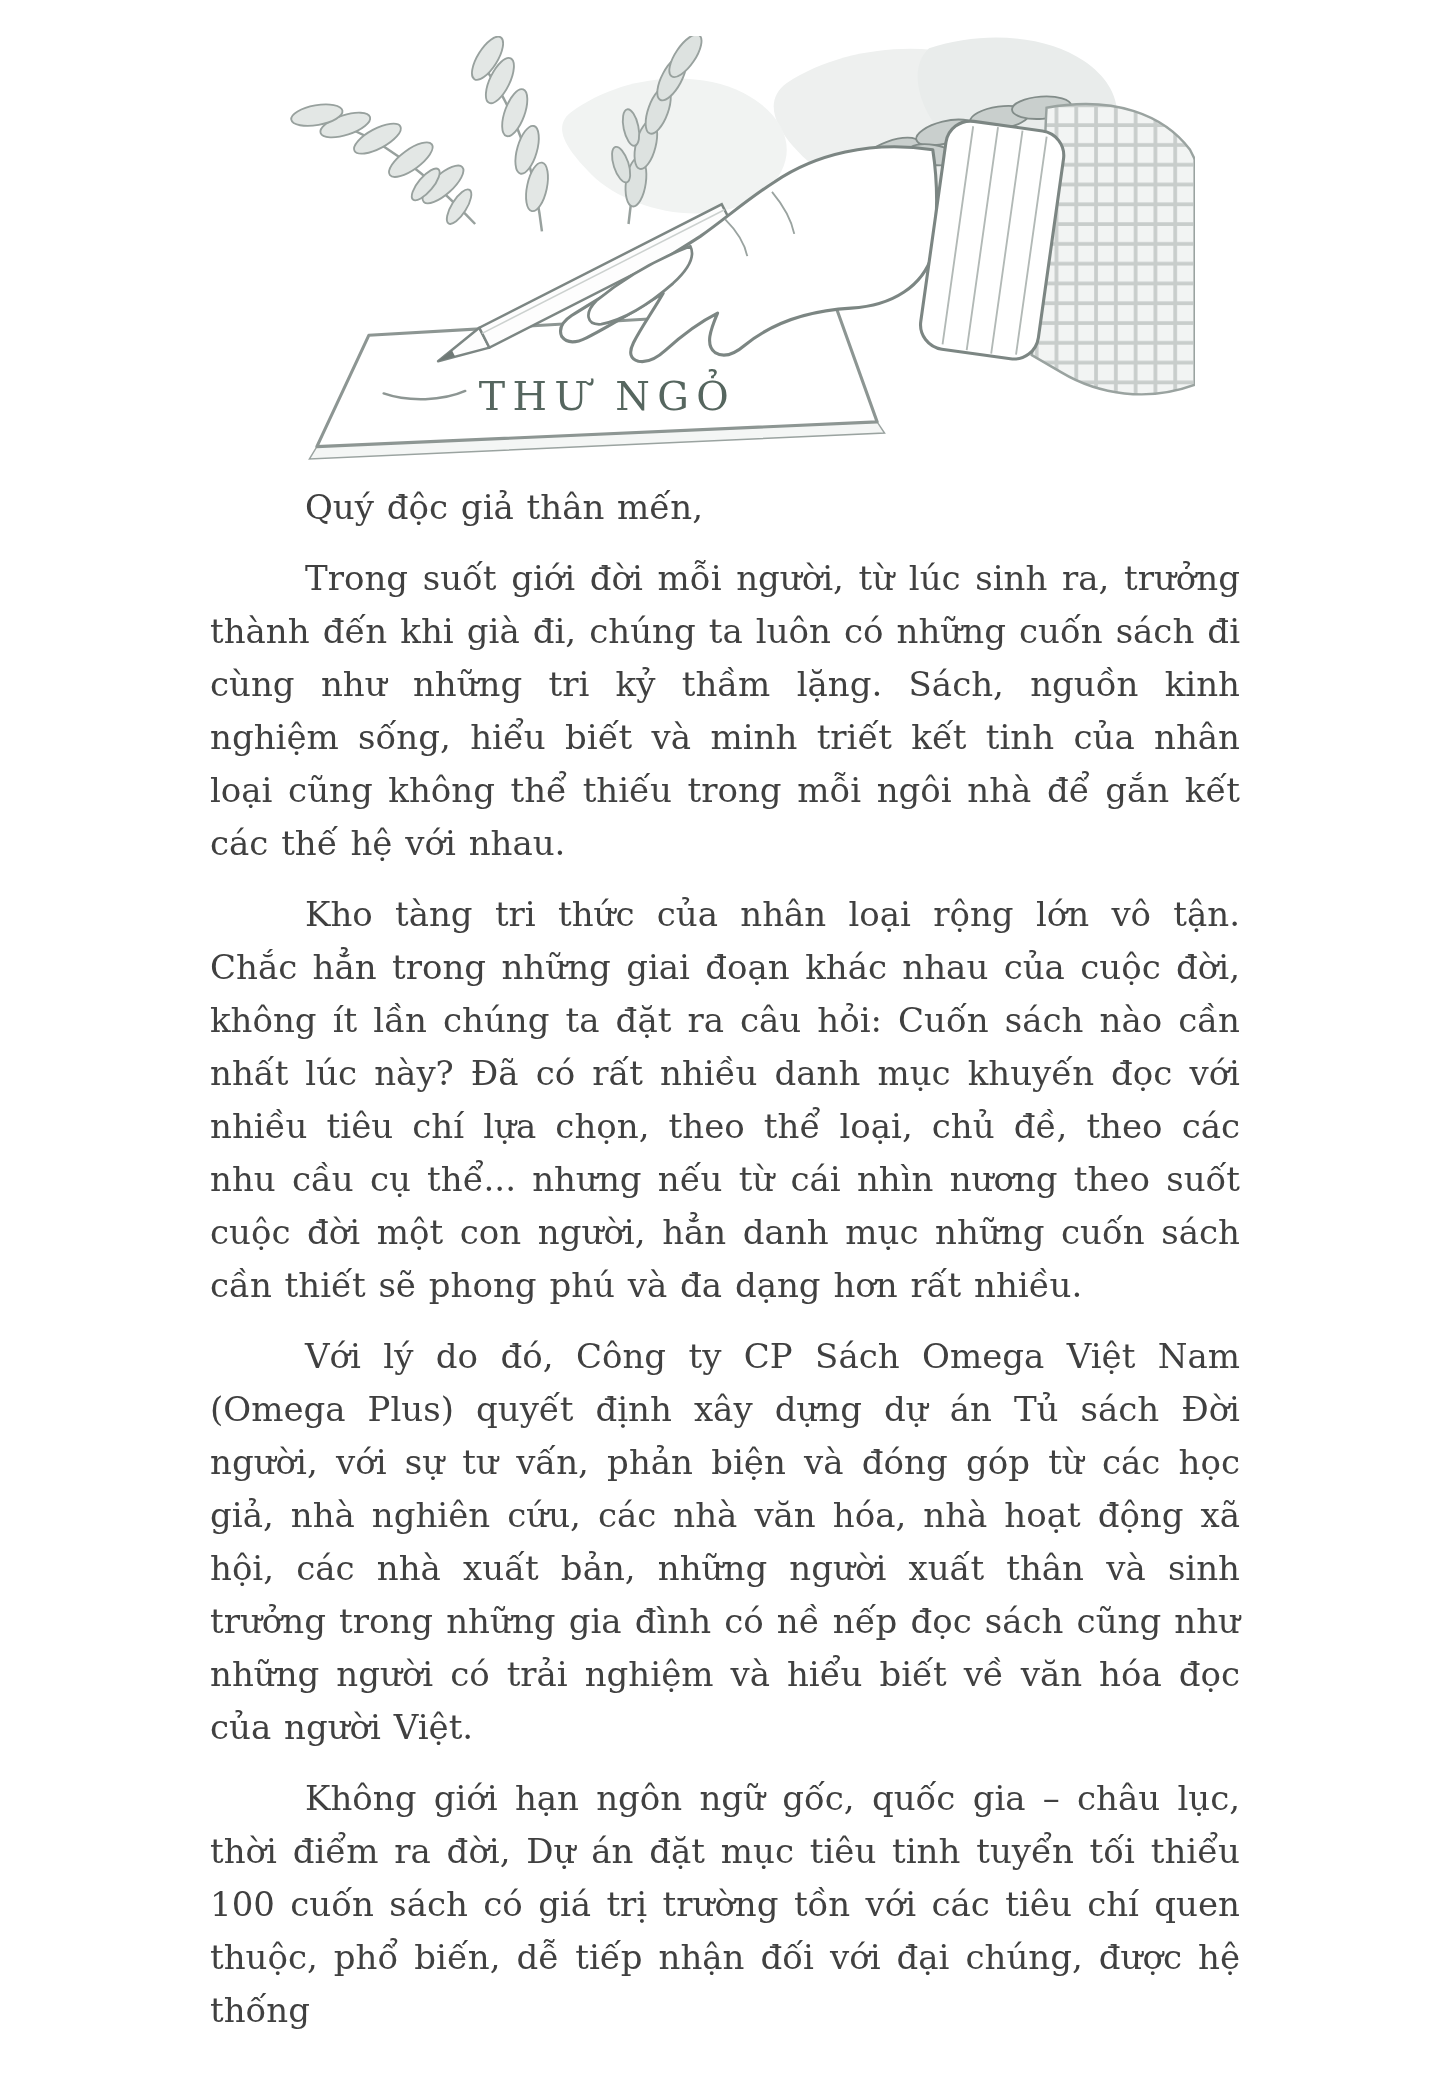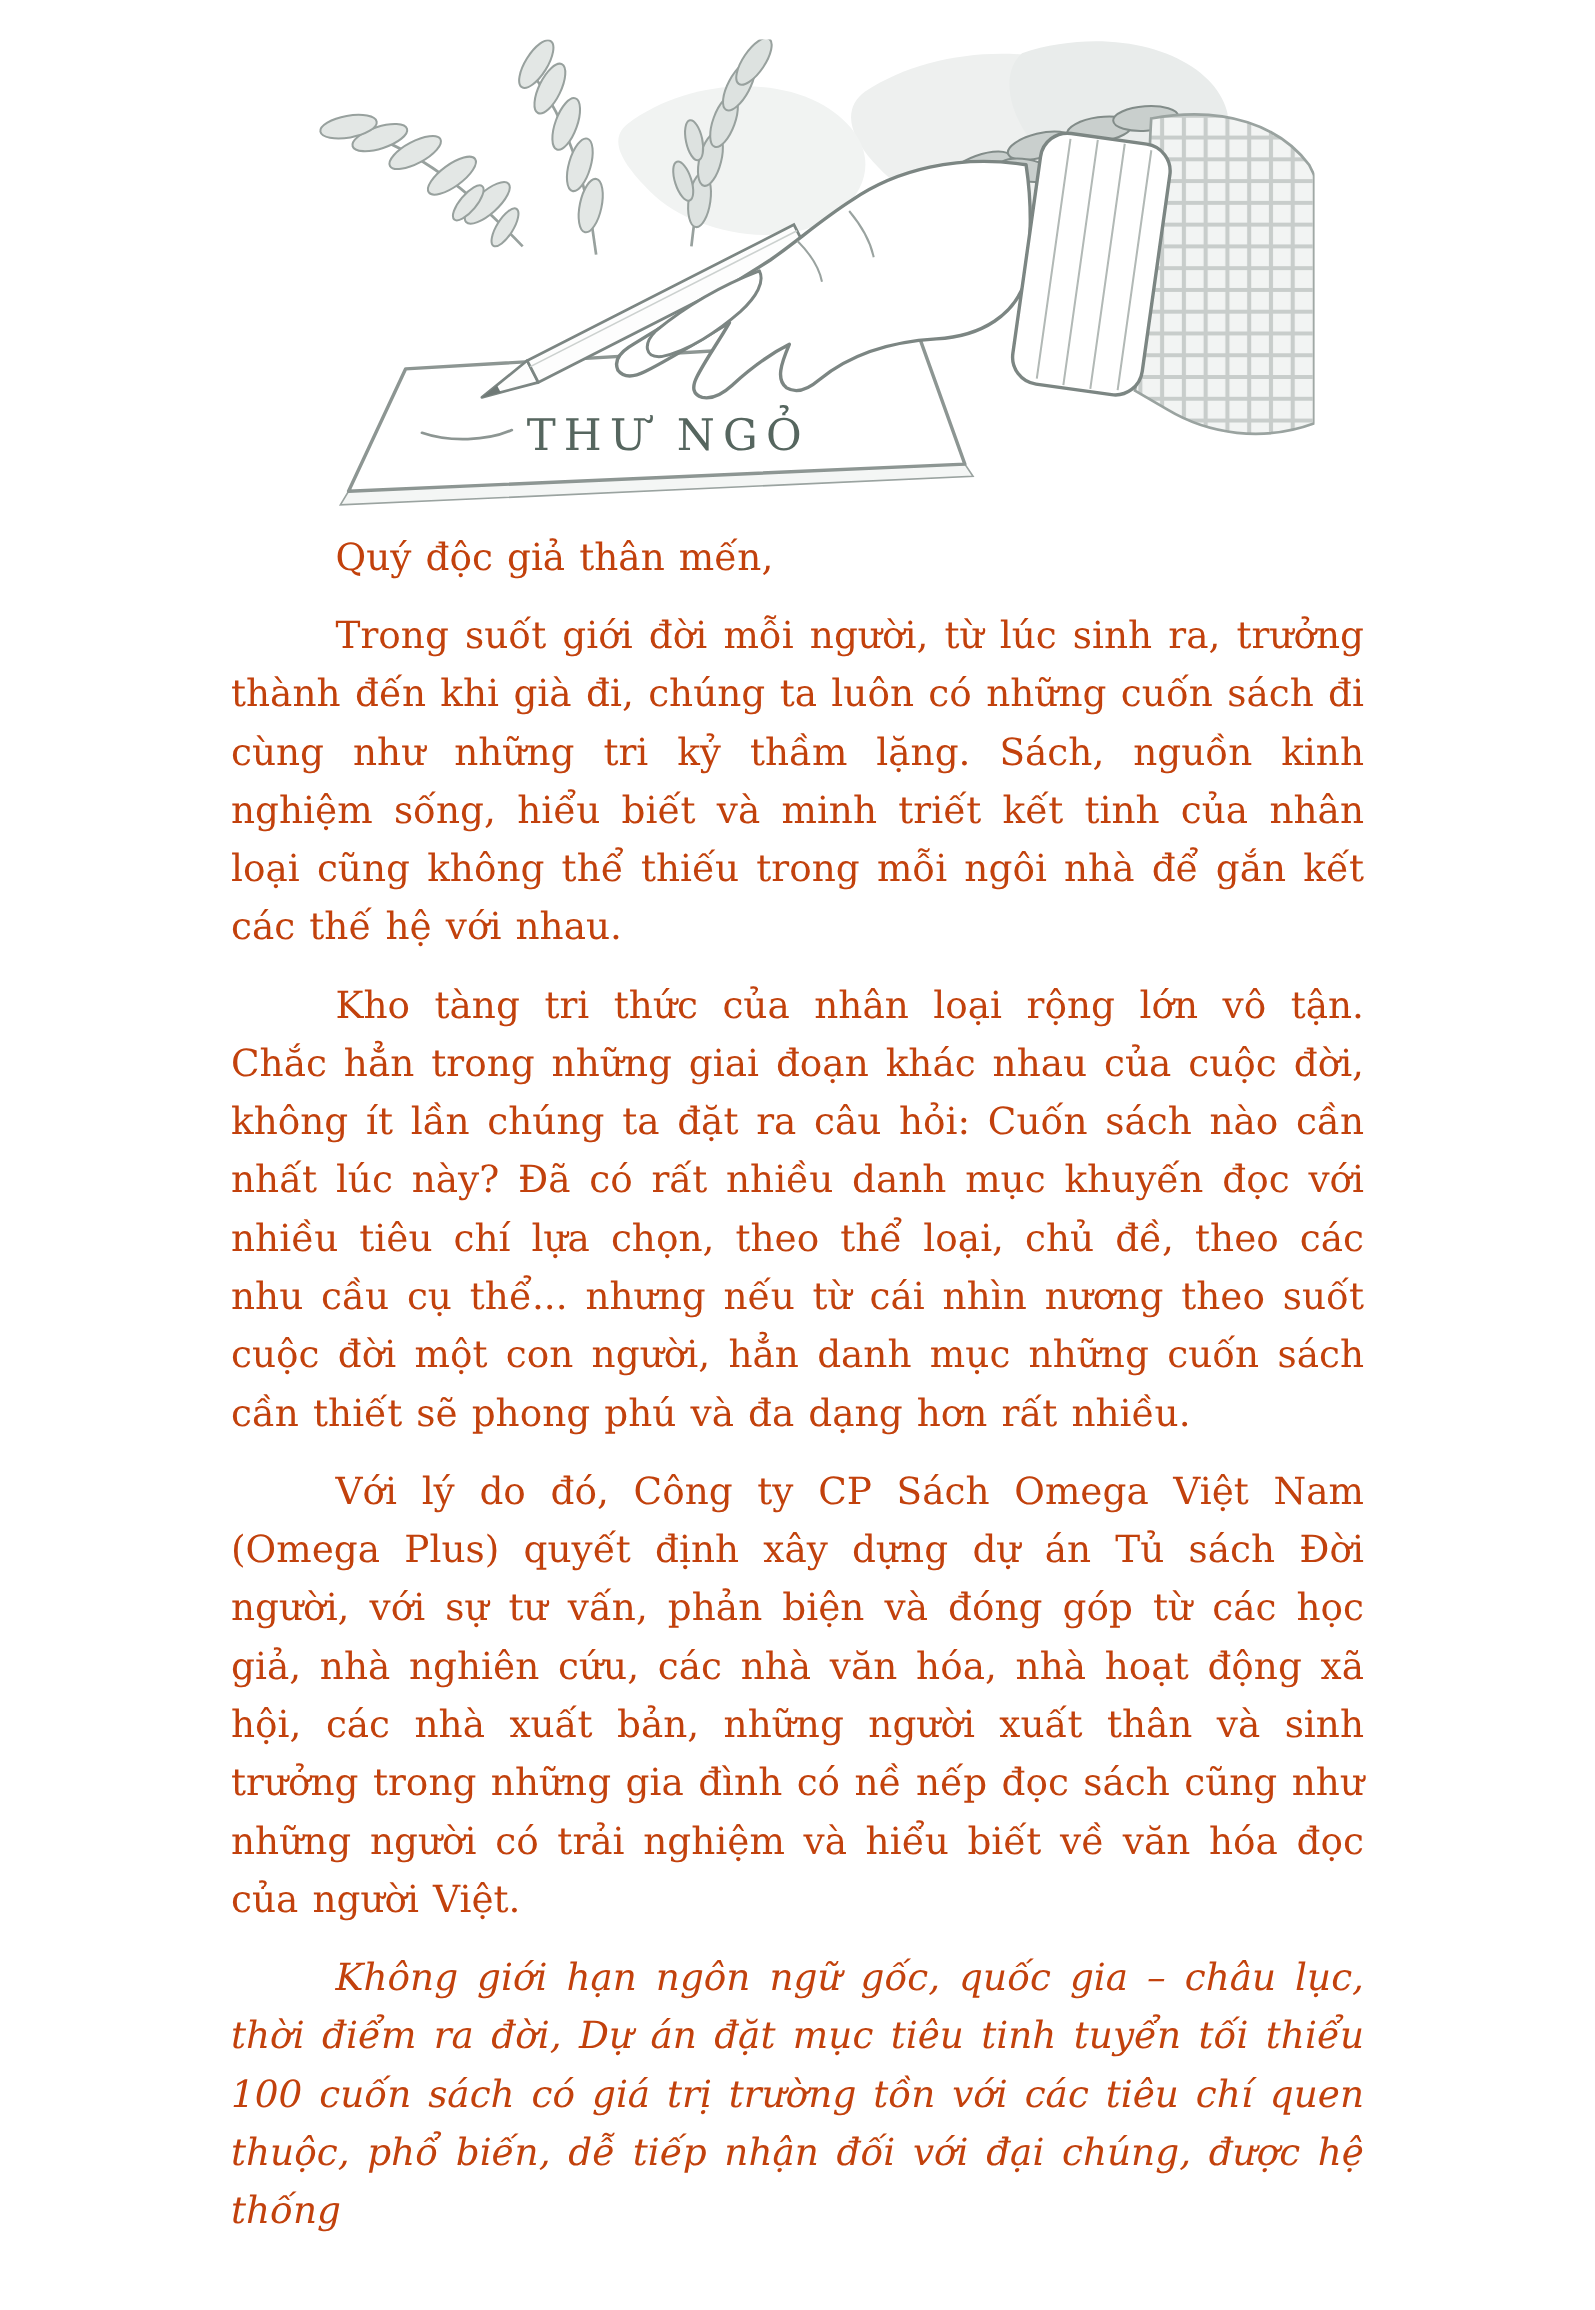--- a/index.html
+++ b/index.html
@@ -25,24 +25,24 @@
     letter-spacing: 6px;
     fill: #56665f;
   }
   .content {
     width: 1030px;
     margin: 18px auto 0;
     font-size: 34px;
     line-height: 53px;
     text-align: justify;
     word-spacing: 2px;
-    color: #c2410c;
+    color: #404040;
   }
   .content p { margin: 0 0 18px 0; text-indent: 95px; }
-  .content p:last-child { margin-bottom: 0; font-style: italic; }
+  .content p:last-child { margin-bottom: 0; }
 </style>
 </head>
 <body>
 
 <div class="page">
 
   <div class="illustration">
     <svg viewBox="0 0 760 345" xmlns="http://www.w3.org/2000/svg">
       <defs>
         <pattern id="knit" width="16" height="16" patternUnits="userSpaceOnUse">

